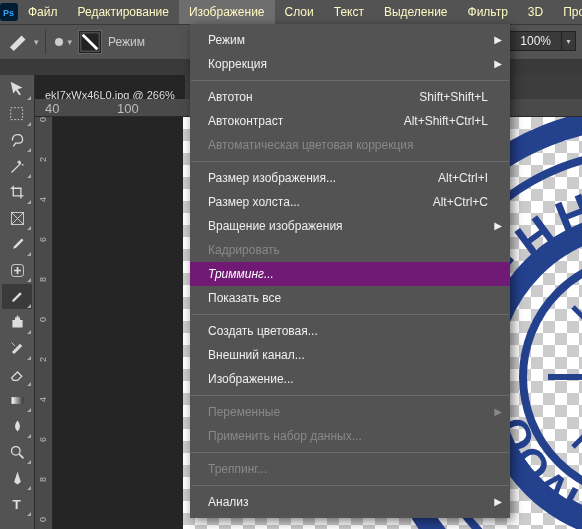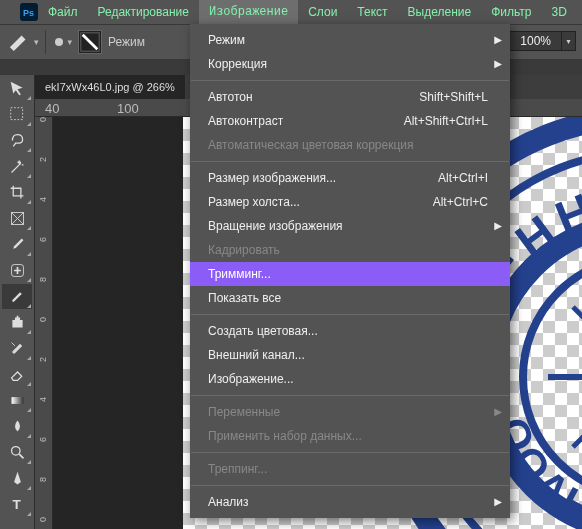--- a/index.html
+++ b/index.html
@@ -1,53 +1,53 @@
 <!DOCTYPE html>
 <html><head>
 <meta charset="utf-8">
 <style>
 *{margin:0;padding:0;box-sizing:border-box;font-family:"Segoe UI",Tahoma,sans-serif;}
 body{width:582px;height:529px;background:#535353;overflow:hidden;position:relative;}
-.menubar{height:24px;background:#535353;display:flex;align-items:flex-start;color:#86efac;font-size:12px;padding-left:20px;}
+.menubar{height:24px;background:#535353;display:flex;align-items:flex-start;color:#fef9c3;font-size:12px;}
 .ps-logo{width:26px;height:24px;display:flex;align-items:center;justify-content:center;background:#535353;}
 .ps-logo svg{width:18px;height:18px;}
 .menu-item{padding:0 10px;height:24px;line-height:24px;cursor:default;}
-.menu-item.active{background:#6e6e6e;font-family:Liberation Mono, monospace;}
+.menu-item.active{background:#6e6e6e;}
 .optbar{height:36px;background:#535353;border-top:1px solid #383838;border-bottom:1px solid #383838;display:flex;align-items:center;padding:0 6px;color:#ccc;font-size:12px;position:relative;}
 .optbar .brush{width:26px;height:26px;display:flex;align-items:center;justify-content:center;}
 .optbar .sep{width:1px;height:24px;background:#3a3a3a;margin:0 6px;}
 .optbar .dot{width:8px;height:8px;border-radius:50%;background:#ccc;margin:0 3px;}
 .optbar .chev{font-size:9px;color:#bbb;margin-left:2px;}
 .optbar .swatch{width:24px;height:24px;background:#222;border:1px solid #666;position:relative;margin:0 6px;}
 .optbar .swatch svg{width:100%;height:100%;}
 .optbar .label{margin-right:4px;}
 .zoom-box{position:absolute;right:6px;top:6px;display:flex;align-items:center;justify-content:flex-end;}
 .zoom-val{background:#3a3a3a;color:#eee;padding:2px 10px;font-size:12px;border:1px solid #222;}
 .zoom-chev{width:14px;height:20px;background:#3a3a3a;border:1px solid #222;border-left:none;display:flex;align-items:center;justify-content:center;font-size:8px;color:#ccc;}
 .strip{height:15px;background:#3a3a3a;}
 .workspace{position:relative;height:454px;background:#252525;}
 .tabbar{height:24px;background:#3d3d3d;display:flex;align-items:center;margin-left:35px;}
-.doc-tab{height:24px;line-height:24px;padding:0 10px;font-size:11px;color:#ddd;background:#252525;}
+.doc-tab{height:24px;line-height:24px;padding:8px 10px;font-size:11px;color:#ddd;background:#252525;}
 .toolbox{position:absolute;left:0;top:0;width:35px;height:454px;background:#535353;border-right:1px solid #2d2d2d;}
 .tool{width:30px;height:25px;display:flex;align-items:center;justify-content:center;margin:1px 2px;position:relative;}
 .tool.sel{background:#3a3a3a;}
 .tool .tri{position:absolute;right:1px;bottom:1px;width:0;height:0;border-left:4px solid transparent;border-bottom:4px solid #aaa;}
 .tool svg{width:17px;height:17px;}
 .ruler-h{position:absolute;left:35px;top:24px;right:0;height:18px;background:#4a4a4a;border-bottom:1px solid #2a2a2a;}
 .ruler-h .num{position:absolute;top:2px;font-size:13px;color:#bbb;}
 .ruler-v{position:absolute;left:35px;top:42px;width:18px;bottom:0;background:#4a4a4a;border-right:1px solid #2a2a2a;}
 .ruler-v .num{position:absolute;left:3px;font-size:9px;color:#bbb;writing-mode:vertical-rl;transform:rotate(180deg);}
 .canvas{position:absolute;left:53px;top:42px;right:0;bottom:0;background:#252525;overflow:hidden;}
 .checker{position:absolute;left:130px;top:0;right:0;bottom:0;background-image:linear-gradient(45deg,#ccc 25%,transparent 25%,transparent 75%,#ccc 75%),linear-gradient(45deg,#ccc 25%,transparent 25%,transparent 75%,#ccc 75%);background-size:24px 24px;background-position:0 0,12px 12px;background-color:#fff;}
 .stamp{position:absolute;left:180px;top:-20px;width:500px;height:560px;}
 .stamp svg{width:100%;height:100%;}
 .dropdown{position:absolute;left:190px;top:24px;width:320px;background:#535353;box-shadow:3px 3px 10px rgba(0,0,0,.5);z-index:10;padding:4px 0;}
 .dd-item{height:24px;line-height:24px;padding:0 22px 0 18px;font-size:12px;color:#eee;position:relative;cursor:default;}
 .dd-item.disabled{color:#888;}
-.dd-item.hl{background:#8b5cf6;color:#fff;}
+.dd-item.hl{background:#701a75;color:#fff;font-style:italic;}
 .dd-item .sc{position:absolute;right:22px;}
 .dd-item .arr{position:absolute;right:8px;font-size:10px;}
 .dd-sep{height:1px;background:#6a6a6a;margin:4px 1px;}
 </style>
 </head>
 <body>
 
 <div class="menubar">
   <div class="ps-logo">
     <svg viewBox="0 0 24 24">

